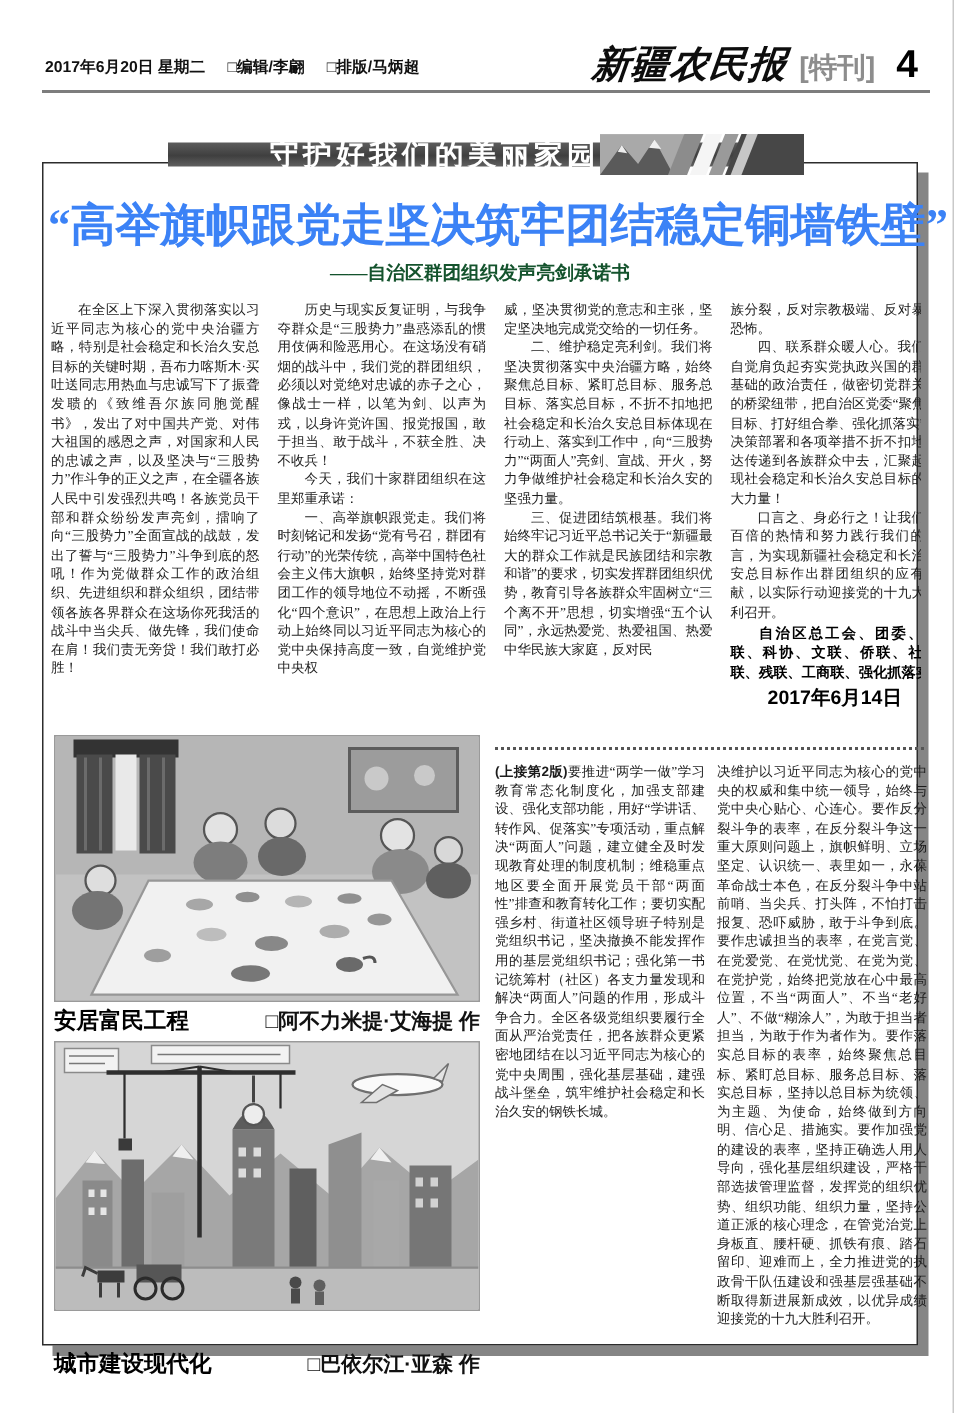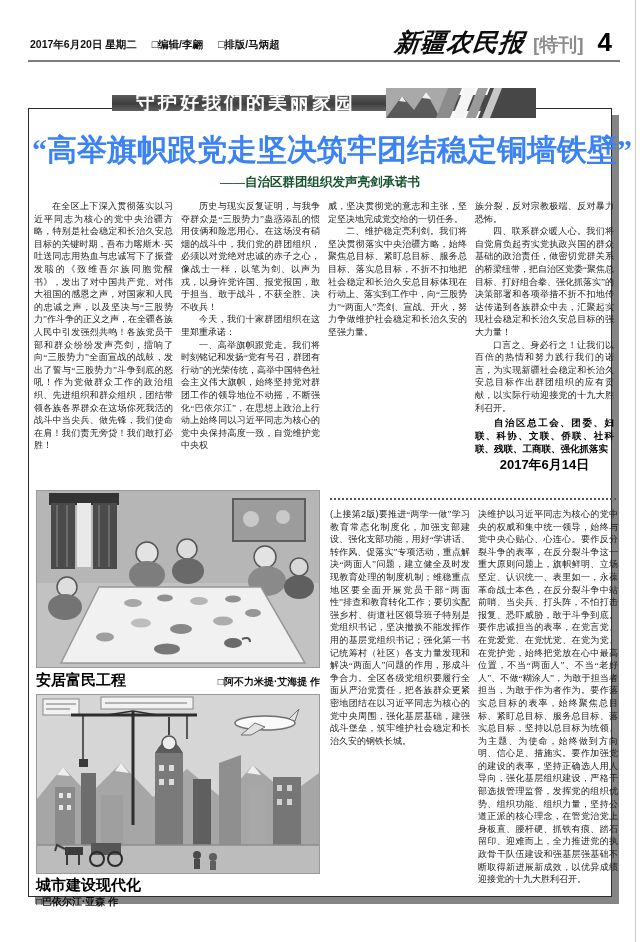--- a/index.html
+++ b/index.html
@@ -22,60 +22,60 @@
   .page-num { font-family:"Liberation Sans",sans-serif; font-weight:bold; font-size:26px; color:#000; }
   .header-rule { position:absolute; left:28px; top:60px; width:592px; height:2px; background:#7d7d7d; }
 
   
   .page-box { position:absolute; left:28px; top:108px; width:584px; height:789px;
     border:1px solid #2c2c2c; background:#fff; box-shadow:7px 7px 0 #858585; }
 
   
   .banner { position:absolute; left:112px; top:95px; width:424px; height:16px;
     background:linear-gradient(180deg,#5c5c5c 0%,#3f3f3f 55%,#606060 100%);
-    display:flex; align-items:center; z-index:5; }
+    display:flex; align-items:center; z-index:5;padding-left:44px; }
   .banner-text { color:#fff; font-weight:bold; font-size:19px; letter-spacing:3px;
     padding-left:24px; font-family:"Liberation Serif",serif; white-space:nowrap; }
   .banner-art { margin-left:auto; height:30px; display:block; }
 
   
   .headline { position:absolute; left:32px; top:130px; width:576px; text-align:center;
     font-size:30px; font-weight:bold; letter-spacing:0px; color:#3b82f6; white-space:nowrap;
     font-family:"Liberation Serif","DejaVu Serif",serif; }
   .subhead { position:absolute; left:32px; top:174px; width:576px; text-align:center;
     font-size:12.5px; font-weight:bold; color:#14532d; }
 
   
   .top-cols { position:absolute; left:34px; top:200px; width:580px; height:296px;
-    display:flex; gap:0; overflow:hidden;justify-content:space-between; }
+    display:flex; gap:12px; overflow:hidden; }
   .col { width:139px; flex:0 0 139px; }
   .para { margin:0; font-size:9px; line-height:12.6px; text-align:justify; text-indent:2em; color:#1c1c1c; }
   .noindent { text-indent:0; }
   .sig { margin:2px 0 0 0; font-size:9.5px; line-height:13px; font-weight:bold;
     font-family:"Liberation Sans","DejaVu Sans",sans-serif; text-align:justify; text-indent:2em; color:#000; }
   .sig-date { margin:1px 0 0 0; font-size:13px; font-weight:bold; text-align:center;
     font-family:"Liberation Sans","DejaVu Sans",sans-serif; color:#000; }
 
   
   .dotted-sep { position:absolute; left:330px; top:498px; width:286px; border-top:2px dotted #555; }
   .cont-cols { position:absolute; left:330px; top:508px; width:288px; height:384px;
     display:flex; gap:8px; overflow:hidden; }
   .cont-col { width:140px; flex:0 0 140px; }
-  .cont-lead { font-weight:normal; font-family:"Liberation Sans",sans-serif; }
+  .cont-lead { font-weight:bold; font-family:"Liberation Sans",sans-serif; }
 
   
   .illus { position:absolute; left:36px; width:284px; border:1px solid #9a9a9a; background:#c9c9c9; }
   .illus svg { display:block; }
   .illus1 { top:490px; height:178px; }
   .illus2 { top:694px; height:180px; }
   .cap-row { position:absolute; left:36px; width:284px; display:flex; align-items:baseline; justify-content:space-between; }
   .cap1 { top:671px; }
-  .cap2 { top:876px;flex-direction:column; }
+  .cap2 { top:900px; }
   .cap-title { font-family:"Liberation Sans","DejaVu Sans",sans-serif; font-weight:bold; font-size:15px; color:#000; }
-  .cap-credit { font-family:"Liberation Sans","DejaVu Sans",sans-serif; font-weight:bold; font-size:10px; color:#111; }
+  .cap-credit { font-family:"Liberation Sans","DejaVu Sans",sans-serif; font-weight:bold; font-size:14px; color:#111; }
 </style>
 </head>
 <body>
 
 <div class="page-edge-right"></div>
 
 <div class="header-left">
   <span>2017年6月20日 星期二</span>
   <span>□编辑/李翩</span>
   <span>□排版/马炳超</span>
@@ -107,25 +107,26 @@
 <div class="headline">“高举旗帜跟党走坚决筑牢团结稳定铜墙铁壁”</div>
 <div class="subhead">——自治区群团组织发声亮剑承诺书</div>
 
 <div class="top-cols">
   <div class="col">
     <p class="para">在全区上下深入贯彻落实以习近平同志为核心的党中央治疆方略，特别是社会稳定和长治久安总目标的关键时期，吾布力喀斯木·买吐送同志用热血与忠诚写下了振聋发聩的《致维吾尔族同胞觉醒书》，发出了对中国共产党、对伟大祖国的感恩之声，对国家和人民的忠诚之声，以及坚决与“三股势力”作斗争的正义之声，在全疆各族人民中引发强烈共鸣！各族党员干部和群众纷纷发声亮剑，擂响了向“三股势力”全面宣战的战鼓，发出了誓与“三股势力”斗争到底的怒吼！作为党做群众工作的政治组织、先进组织和群众组织，团结带领各族各界群众在这场你死我活的战斗中当尖兵、做先锋，我们使命在肩！我们责无旁贷！我们敢打必胜！</p>
   </div>
   <div class="col">
     <p class="para">历史与现实反复证明，与我争夺群众是“三股势力”蛊惑添乱的惯用伎俩和险恶用心。在这场没有硝烟的战斗中，我们党的群团组织，必须以对党绝对忠诚的赤子之心，像战士一样，以笔为剑、以声为戎，以身许党许国、报党报国，敢于担当、敢于战斗，不获全胜、决不收兵！</p>
     <p class="para">今天，我们十家群团组织在这里郑重承诺：</p>
-    <p class="para">一、高举旗帜跟党走。我们将时刻铭记和发扬“党有号召，群团有行动”的光荣传统，高举中国特色社会主义伟大旗帜，始终坚持党对群团工作的领导地位不动摇，不断强化“巴依尔江”，在思想上政治上行动上始终同以习近平同志为核心的党中央保持高度一致，自觉维护党中央权</p>
+    <p class="para">一、高举旗帜跟党走。我们将时刻铭记和发扬“党有号召，群团有行动”的光荣传统，高举中国特色社会主义伟大旗帜，始终坚持党对群团工作的领导地位不动摇，不断强化“四个意识”，在思想上政治上行动上始终同以习近平同志为核心的党中央保持高度一致，自觉维护党中央权</p>
   </div>
   <div class="col">
     <p class="para noindent">威，坚决贯彻党的意志和主张，坚定坚决地完成党交给的一切任务。</p>
     <p class="para">二、维护稳定亮利剑。我们将坚决贯彻落实中央治疆方略，始终聚焦总目标、紧盯总目标、服务总目标、落实总目标，不折不扣地把社会稳定和长治久安总目标体现在行动上、落实到工作中，向“三股势力”“两面人”亮剑、宣战、开火，努力争做维护社会稳定和长治久安的坚强力量。</p>
+    <p class="para">三、促进团结筑根基。我们将始终牢记习近平总书记关于“新疆最大的群众工作就是民族团结和宗教和谐”的要求，切实发挥群团组织优势，教育引导各族群众牢固树立“三个离不开”思想，切实增强“五个认同”，永远热爱党、热爱祖国、热爱中华民族大家庭，反对民</p>
   </div>
   <div class="col">
     <p class="para noindent">族分裂，反对宗教极端、反对暴力恐怖。</p>
     <p class="para">四、联系群众暖人心。我们将自觉肩负起夯实党执政兴国的群众基础的政治责任，做密切党群关系的桥梁纽带，把自治区党委“聚焦总目标、打好组合拳、强化抓落实”的决策部署和各项举措不折不扣地传达传递到各族群众中去，汇聚起实现社会稳定和长治久安总目标的强大力量！</p>
     <p class="para">口言之、身必行之！让我们以百倍的热情和努力践行我们的诺言，为实现新疆社会稳定和长治久安总目标作出群团组织的应有贡献，以实际行动迎接党的十九大胜利召开。</p>
     <p class="sig">自治区总工会、团委、妇联、科协、文联、侨联、社科联、残联、工商联、强化抓落实</p>
     <p class="sig-date">2017年6月14日</p>
   </div>
 </div>
 

